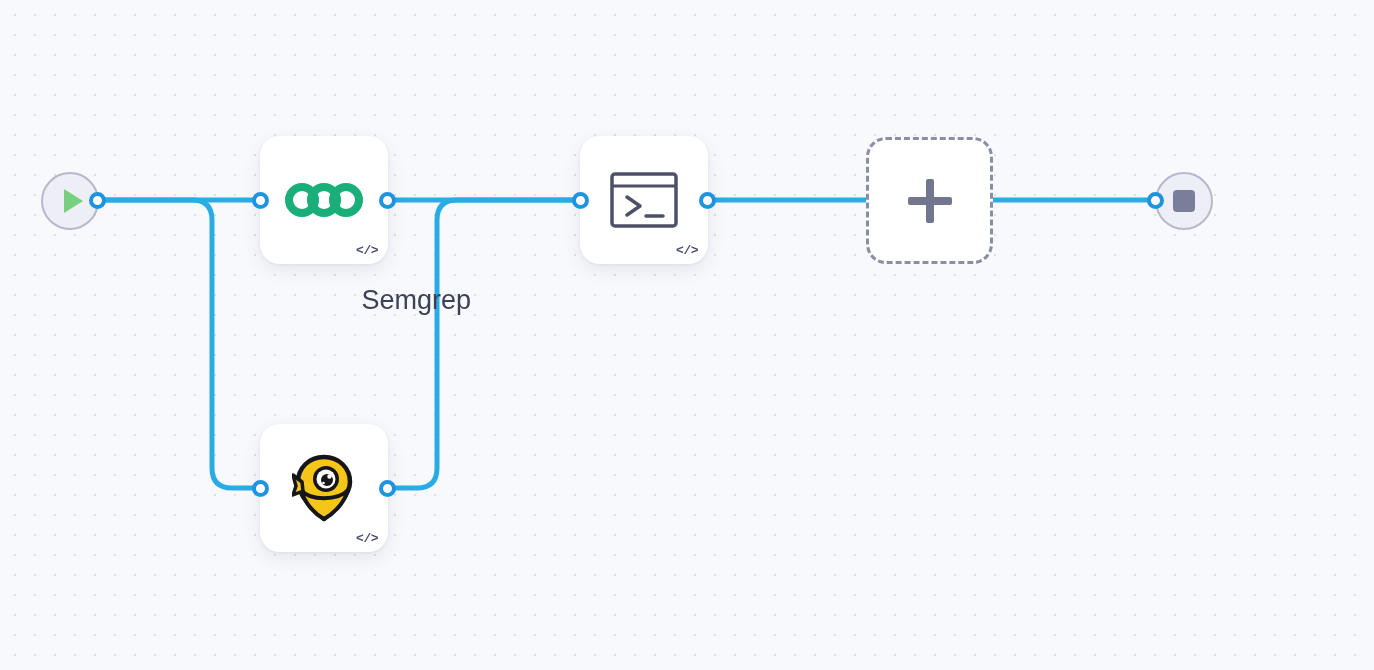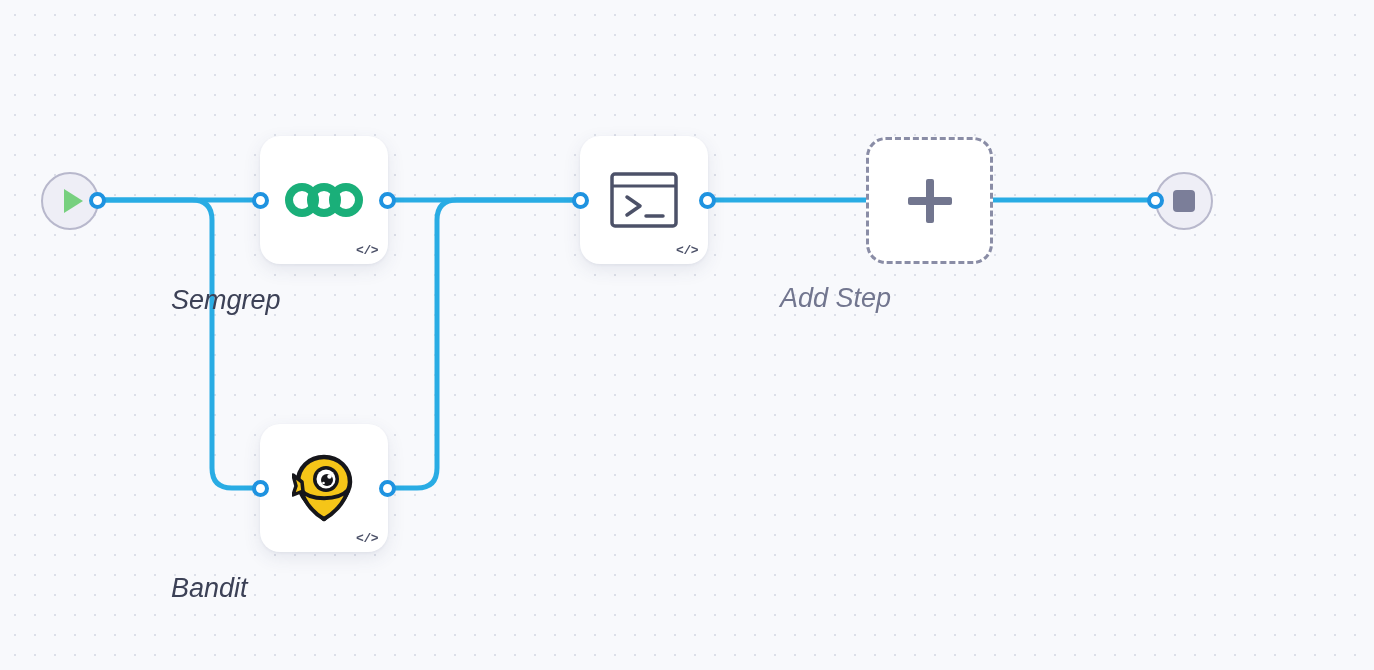--- a/index.html
+++ b/index.html
@@ -114,26 +114,25 @@
     font-family: "Liberation Mono", "DejaVu Sans Mono", monospace;
     font-size: 13px;
     font-weight: bold;
     color: #4c5168;
     letter-spacing: -0.5px;
     line-height: 1;
   }
   .node-label {
     position: absolute;
     width: 300px;
-    text-align: left;
+    text-align: right;
     font-size: 27px;
     color: #3c4156;
     white-space: nowrap;
     z-index: 5;
-    font-style: italic;
   }
 
   
   #add-step-node {
     position: absolute;
     left: 866px;
     top: 137px;
     width: 127px;
     height: 127px;
     background: #ffffff;
@@ -238,25 +237,23 @@
         <circle cx="34" cy="25" r="9.5" fill="#ffffff"></circle>
         <circle cx="35" cy="26" r="6" fill="#16161a"></circle>
         <circle cx="37.5" cy="22.5" r="2.2" fill="#ffffff"></circle>
         <circle cx="31.5" cy="29" r="1.3" fill="#ffffff"></circle>
       </svg>
     </div>
     <div class="code-badge">&lt;/&gt;</div>
   </div>
   <div class="handle" style="left:252px; top:480px;"></div>
   <div class="handle" style="left:379px; top:480px;"></div>
-  <div class="node-label" style="left:171px; top:573px;">Bandit</div>
 
   <div id="add-step-node">
     <div class="plus-glyph"></div>
   </div>
-  <div class="node-label" id="add-step-label" style="left:780px; top:283px;">Add Step</div>
 
   <div id="end-node" class="terminal">
     <div class="stop-glyph"></div>
   </div>
   <div class="handle" style="left:1147px; top:192px;"></div>
 
 </div>
 
 </body></html>

